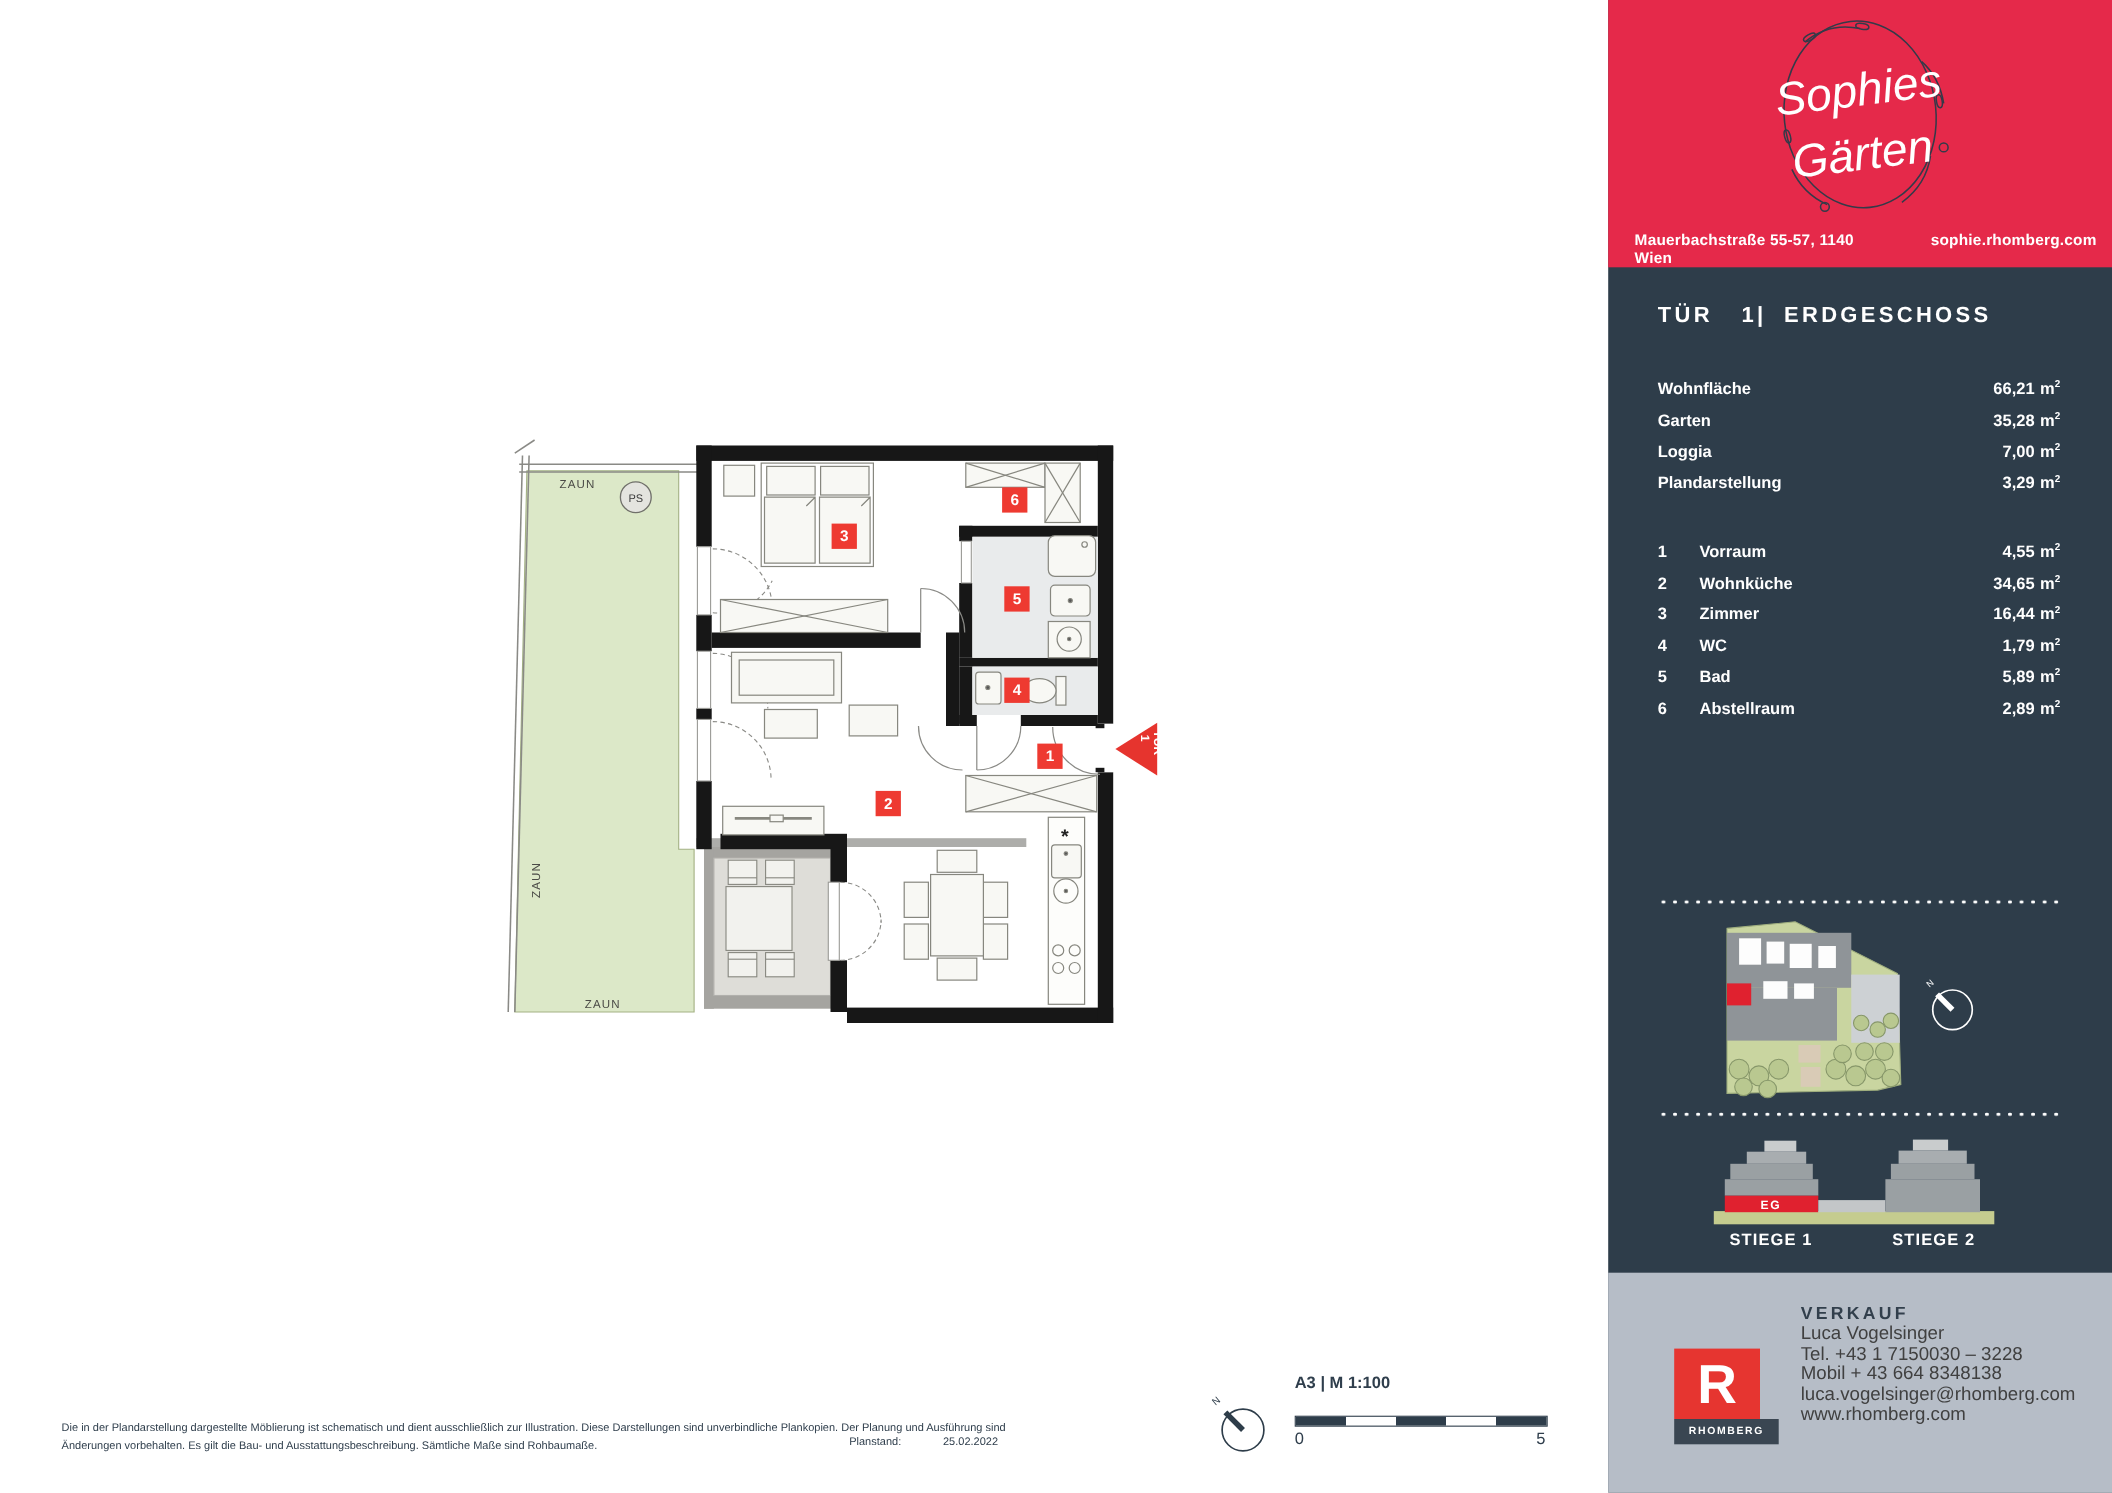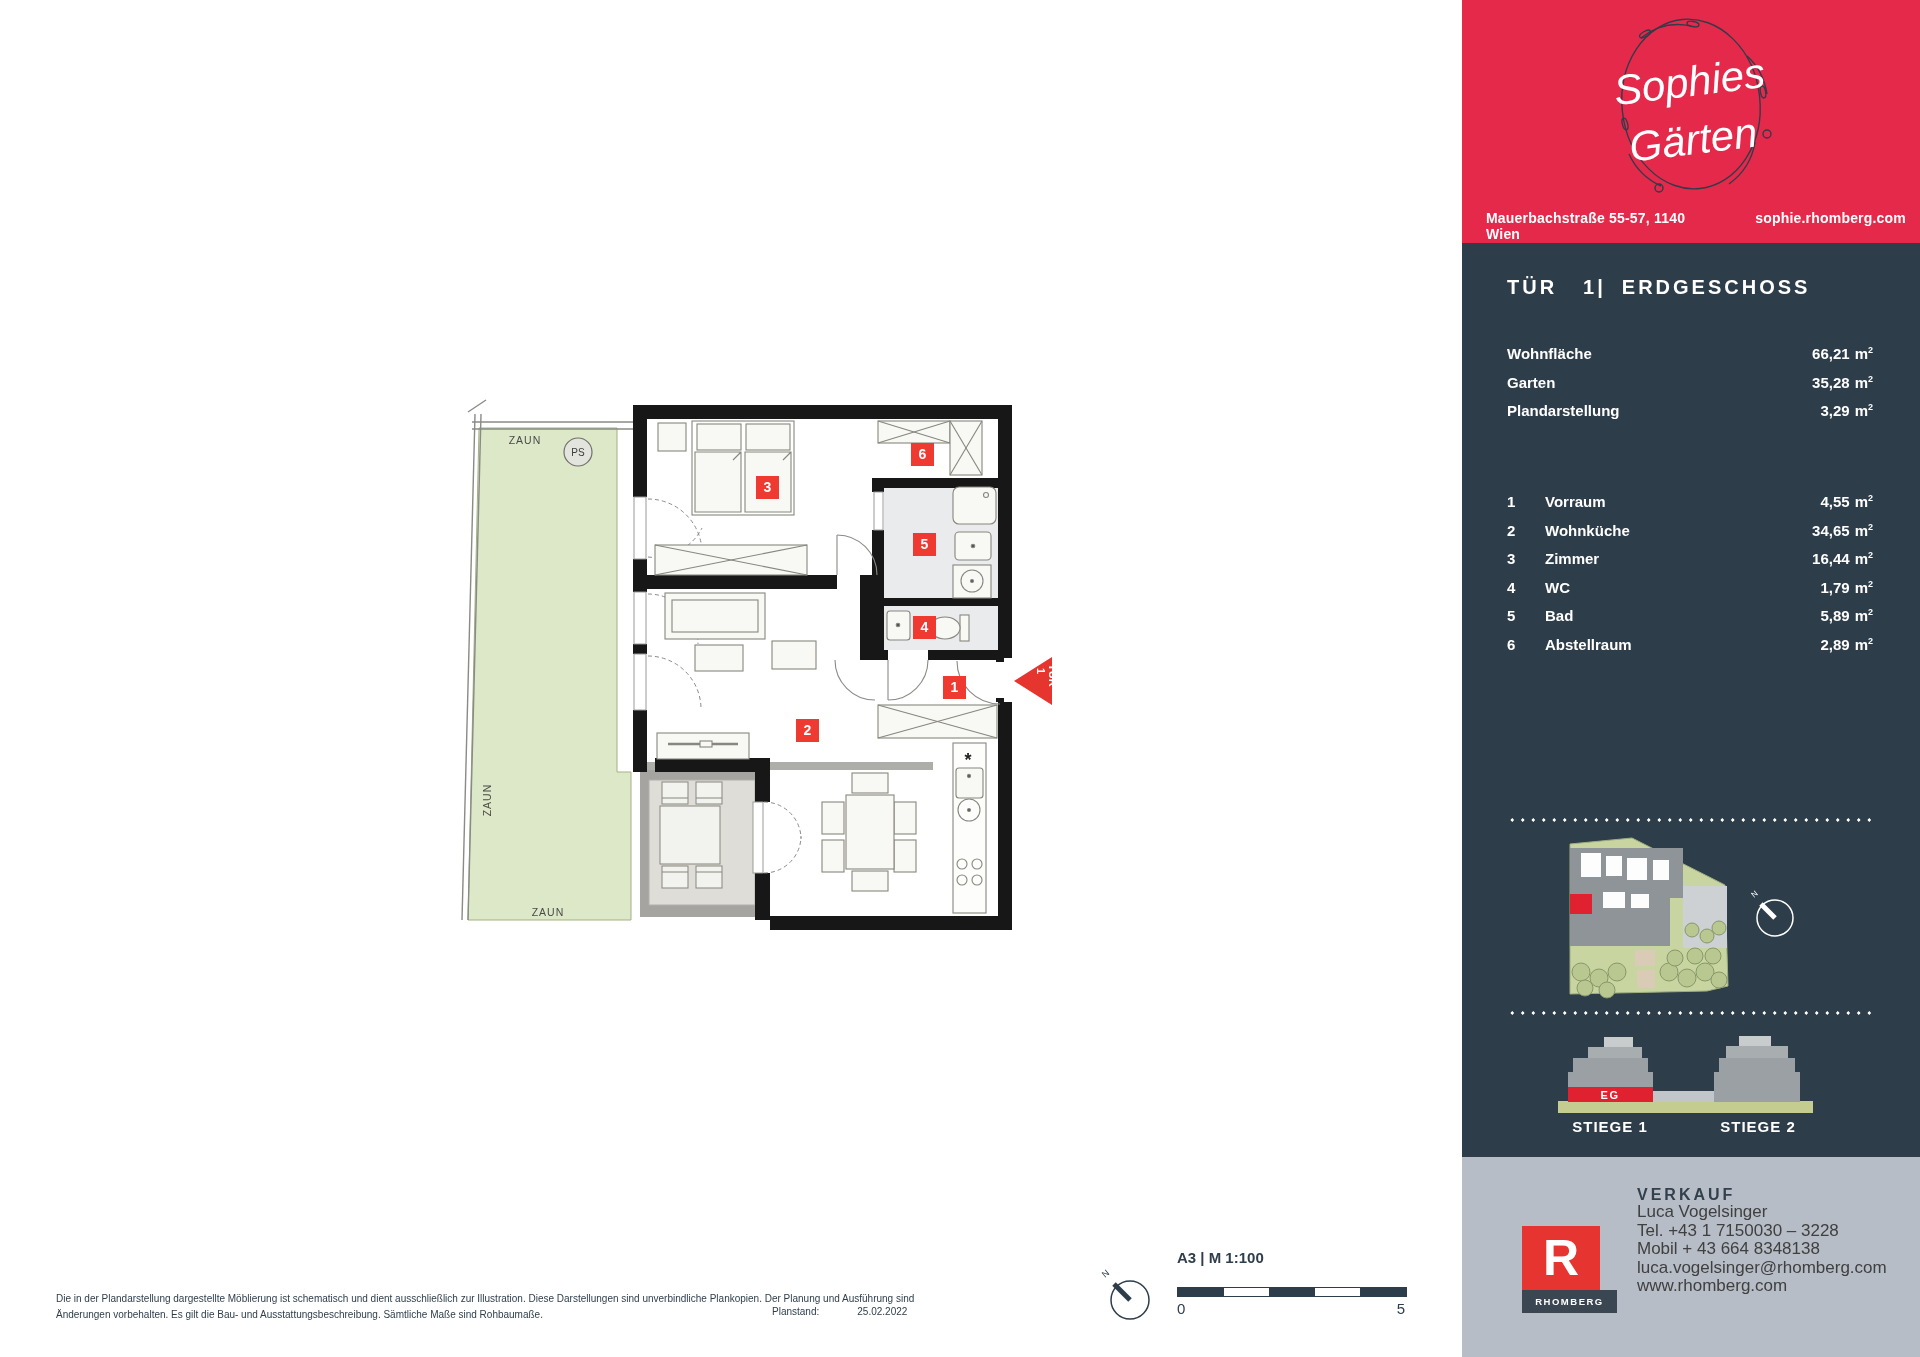--- a/index.html
+++ b/index.html
@@ -299,20 +299,24 @@
   <div class="rowlist" id="areas">
     <div class="row">
       <span class="lbl">Wohnfläche</span>
       <span class="val"><span>66,21</span><span class="unit"><span>m</span><sup>2</sup></span></span>
     </div>
     <div class="row">
       <span class="lbl">Garten</span>
       <span class="val"><span>35,28</span><span class="unit"><span>m</span><sup>2</sup></span></span>
     </div>
     <div class="row">
+      <span class="lbl">Loggia</span>
+      <span class="val"><span>7,00</span><span class="unit"><span>m</span><sup>2</sup></span></span>
+    </div>
+    <div class="row">
       <span class="lbl">Plandarstellung</span>
       <span class="val"><span>3,29</span><span class="unit"><span>m</span><sup>2</sup></span></span>
     </div>
   </div>
 
   <div class="rowlist" id="rooms">
     <div class="row">
       <span class="num">1</span>
       <span class="lbl">Vorraum</span>
       <span class="val"><span>4,55</span><span class="unit"><span>m</span><sup>2</sup></span></span>

